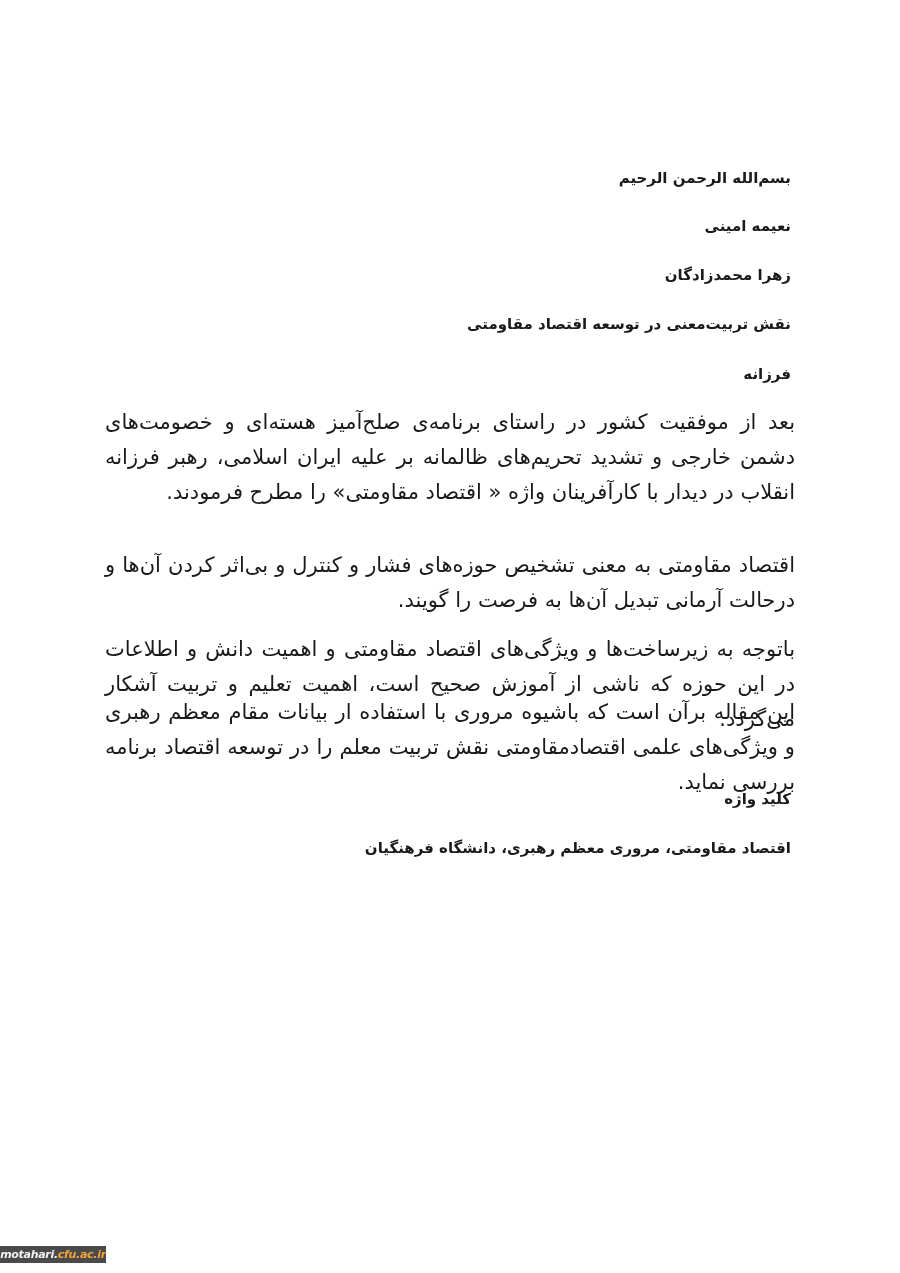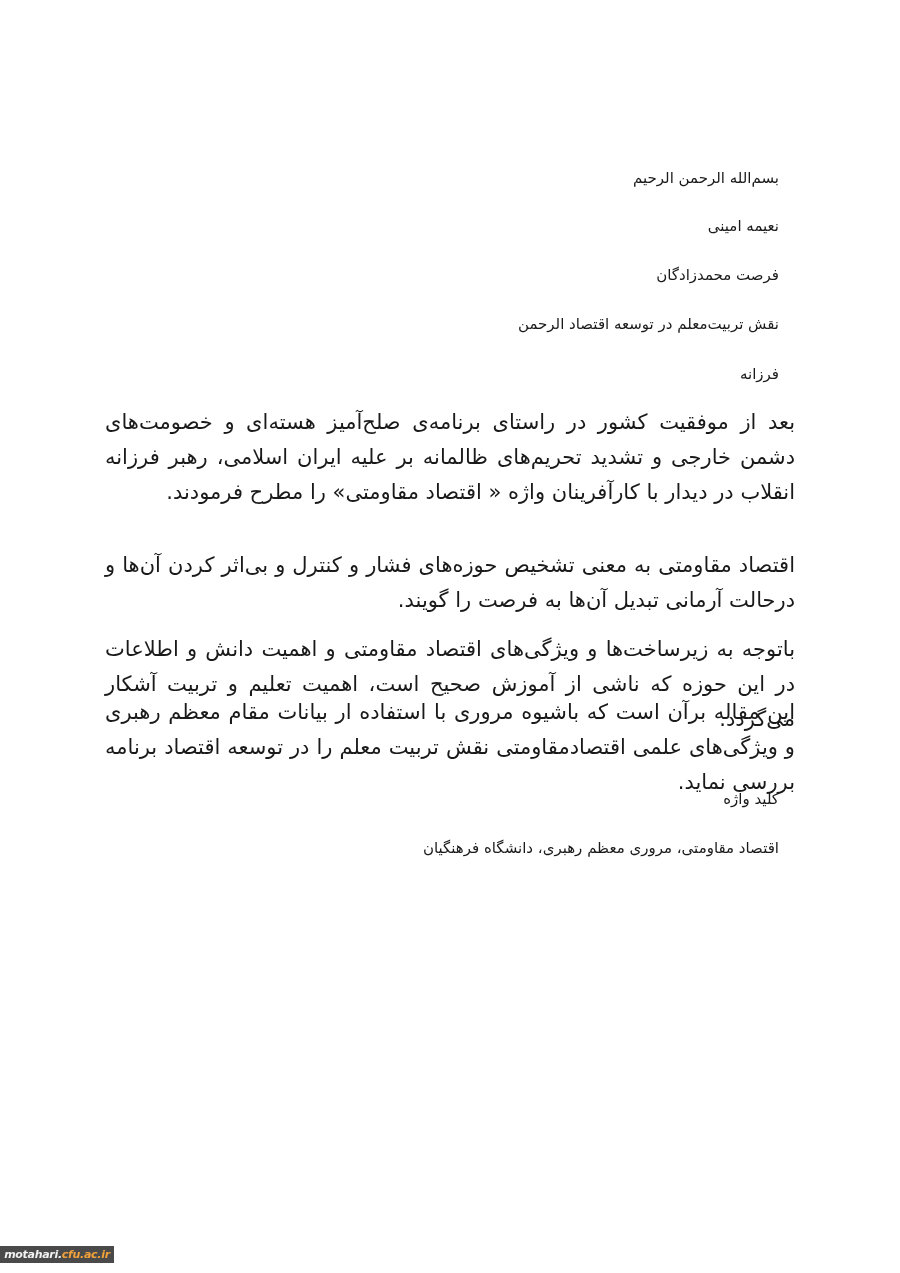--- a/index.html
+++ b/index.html
@@ -18,61 +18,62 @@
     .page {
       position: absolute;
       left: 105px;
       top: 0;
       width: 690px;
       direction: rtl;
       text-align: right;
     }
     .line {
       position: absolute;
-      right: 16px;
+      right: 4px;
       font-size: 15px;
       line-height: 20px;
       white-space: nowrap;
+      font-weight: bold;
     }
     .para {
       position: absolute;
       right: 0;
       width: 690px;
       font-size: 21px;
       line-height: 35px;
       text-align: justify;
       text-align-last: right;
     }
     .watermark {
       position: absolute;
       left: 0;
       top: 1246px;
-      width: 114px;
+      width: 106px;
       height: 17px;
       background: #4a4a4a;
       font-family: "DejaVu Sans", sans-serif;
       font-style: italic;
       font-weight: bold;
       font-size: 11px;
       line-height: 17px;
       text-align: center;
       letter-spacing: -0.3px;
       direction: ltr;
     }
     .wm-a { color: #f2f2f2; }
     .wm-b { color: #f2a23a; }
   </style>
 </head>
 <body>
 
 <div class="page">
   <div class="line" style="top:168px;">بسم‌الله الرحمن الرحیم</div>
   <div class="line" style="top:216px;margin-left:12px;">نعیمه امینی</div>
-  <div class="line" style="top:265px;">فرصت محمدزادگان</div>
-  <div class="line" style="top:314px;">نقش تربیت‌معلم در توسعه اقتصاد الرحمن</div>
+  <div class="line" style="top:265px;">زهرا محمدزادگان</div>
+  <div class="line" style="top:314px;">نقش تربیت‌معنی در توسعه اقتصاد مقاومتی</div>
   <div class="line" style="top:364px;">فرزانه</div>
 
   <div class="para" style="top:405px;">بعد از موفقیت کشور در راستای برنامه‌ی صلح‌آمیز هسته‌ای و خصومت‌های دشمن خارجی و تشدید تحریم‌های ظالمانه بر علیه ایران اسلامی، رهبر فرزانه انقلاب در دیدار با کارآفرینان واژه « اقتصاد مقاومتی» را مطرح فرمودند.</div>
   <div class="para" style="top:548px;">اقتصاد مقاومتی به معنی تشخیص حوزه‌های فشار و کنترل و بی‌اثر کردن آن‌ها و درحالت آرمانی تبدیل آن‌ها به فرصت را گویند.</div>
   <div class="para" style="top:632px;">باتوجه به زیرساخت‌ها و ویژگی‌های اقتصاد مقاومتی و اهمیت دانش و اطلاعات در این حوزه که ناشی از آموزش صحیح است، اهمیت تعلیم و تربیت آشکار می‌گردد.</div>
   <div class="para" style="top:695px;">این مقاله برآن است که باشیوه مروری با استفاده ار بیانات مقام معظم رهبری و ویژگی‌های علمی اقتصادمقاومتی نقش تربیت معلم را در توسعه اقتصاد برنامه بررسی نماید.</div>
 
   <div class="line" style="top:789px;">کلید واژه</div>
   <div class="line" style="top:838px;">اقتصاد مقاومتی، مروری معظم رهبری، دانشگاه فرهنگیان</div>
 </div>

